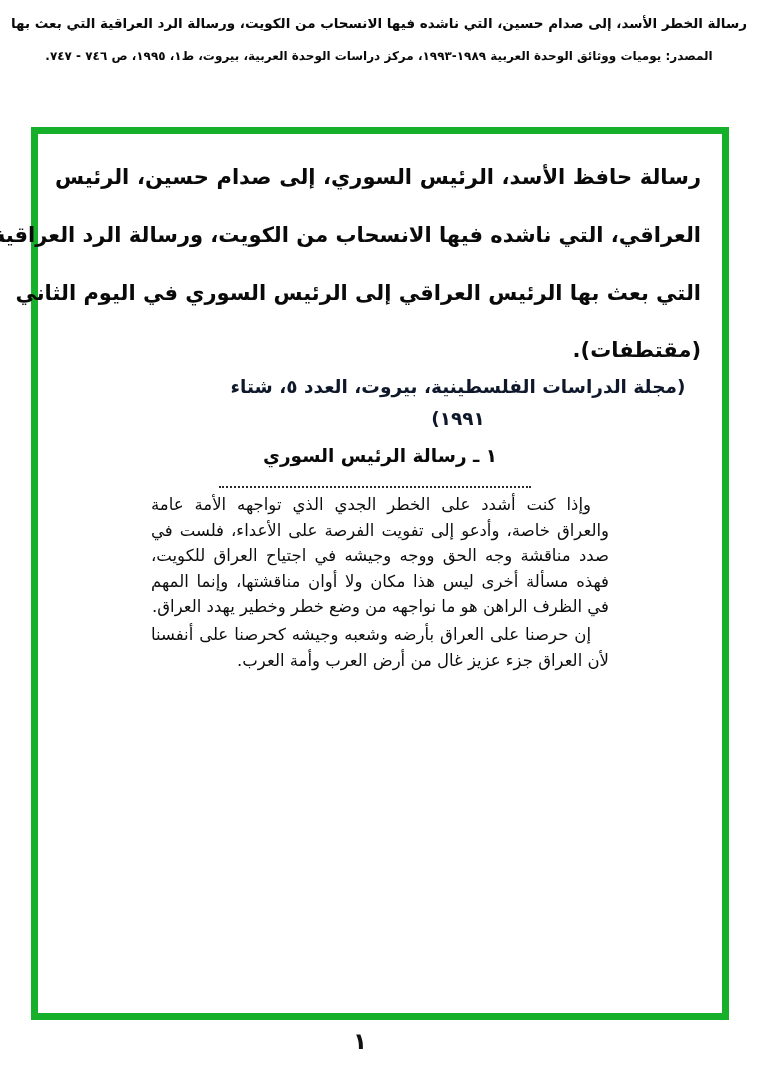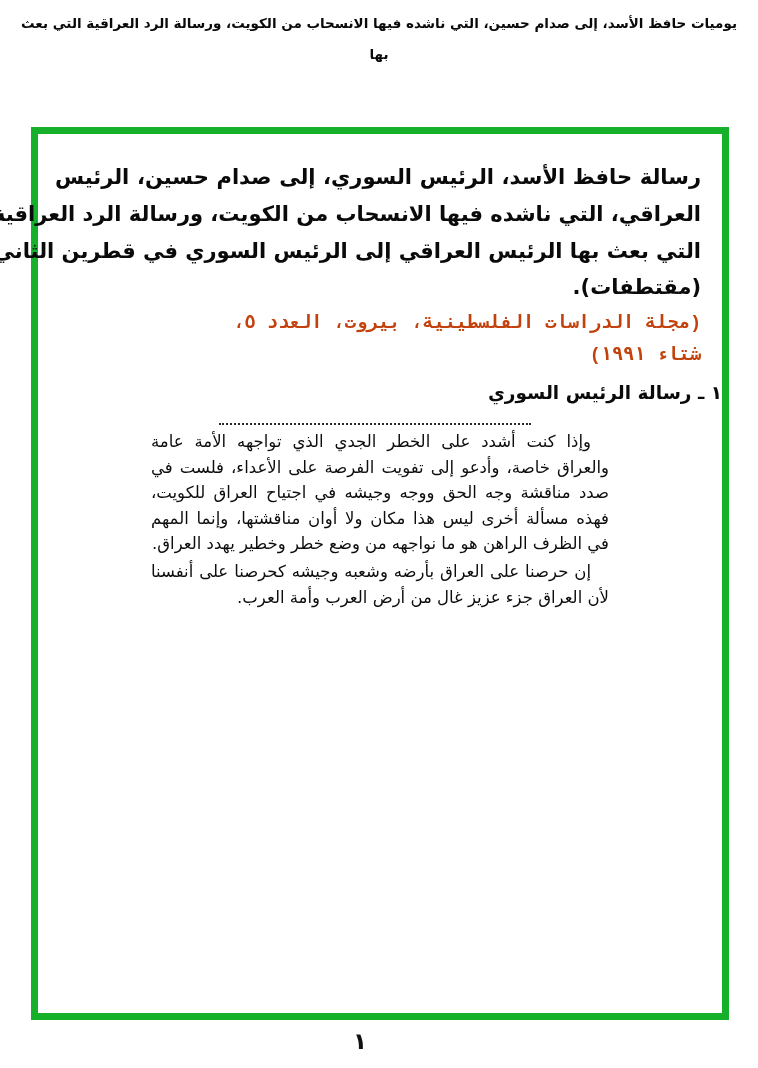--- a/index.html
+++ b/index.html
@@ -63,41 +63,42 @@
     font-size: 21px;
     font-weight: bold;
     direction: rtl;
     color: #0a0a0a;
   }
   .doc-title .t-line {
     line-height: 37px;
     text-align: justify;
     text-align-last: justify;
     white-space: nowrap;
+    margin-top: 21px;
   }
   .doc-title .t-line-last {
     line-height: 34px;
     text-align: center;
     text-align-last: right;
   }
 
   .journal-line {
     margin: 4px 21px 0 17px;
     padding-left: 160px;
     font-size: 18.5px;
     font-weight: bold;
     direction: rtl;
-    text-align: right;
+    text-align: center;
     line-height: 32px;
-    color: #c2410c;
-    font-family: Liberation Mono, monospace;
+    color: #0f172a;
   }
 
   .section-heading {
     margin-top: 6px;
+    text-align: center;
     font-size: 18.5px;
     font-weight: bold;
     direction: rtl;
     line-height: 30px;
     color: #0a0a0a;
   }
 
   
   .dotted-separator {
     width: 312px;
@@ -134,29 +135,30 @@
     font-weight: bold;
     color: #111111;
   }
 </style>
 </head>
 <body>
 
 <div class="page">
 
   <header class="page-header">
-    <div class="header-line-main">يوميات حافظ الأسد، إلى صدام حسين، التي ناشده فيها الانسحاب من الكويت، ورسالة الرد العراقية التي بعث بها</div>
+    <div class="header-line-main">رسالة الخطر الأسد، إلى صدام حسين، التي ناشده فيها الانسحاب من الكويت، ورسالة الرد العراقية التي بعث بها</div>
+    <div class="header-line-source">المصدر: يوميات ووثائق الوحدة العربية ١٩٨٩-١٩٩٣، مركز دراسات الوحدة العربية، بيروت، ط١، ١٩٩٥، ص ٧٤٦ - ٧٤٧.</div>
   </header>
 
   <div class="frame" style="border-color: rgb(23, 176, 43);">
 
     <div class="doc-title">
       <div class="t-line">رسالة حافظ الأسد، الرئيس السوري، إلى صدام حسين، الرئيس</div>
       <div class="t-line">العراقي، التي ناشده فيها الانسحاب من الكويت، ورسالة الرد العراقية</div>
-      <div class="t-line">التي بعث بها الرئيس العراقي إلى الرئيس السوري في قطرين الثاني</div>
+      <div class="t-line">التي بعث بها الرئيس العراقي إلى الرئيس السوري في اليوم الثاني</div>
       <div class="t-line t-line-last">(مقتطفات).</div>
     </div>
 
     <div class="journal-line">(مجلة الدراسات الفلسطينية، بيروت، العدد ٥، شتاء ١٩٩١)</div>
 
     <div class="section-heading">١ ـ رسالة الرئيس السوري</div>
 
     <div class="dotted-separator"></div>
 
     <div class="doc-body">

